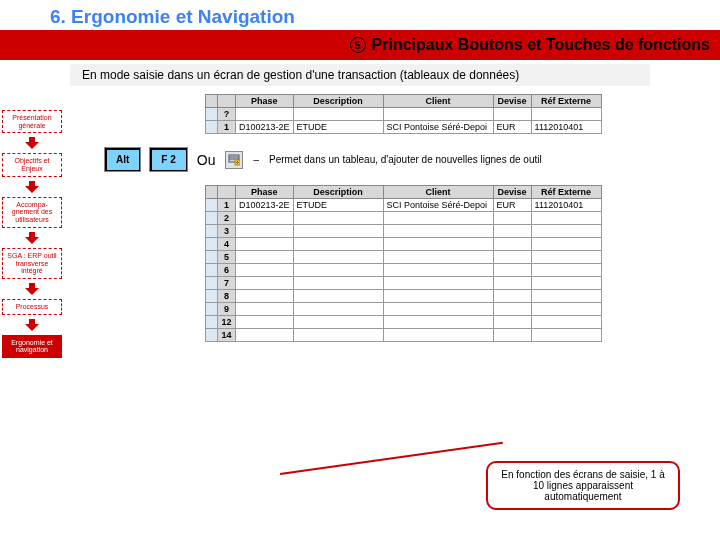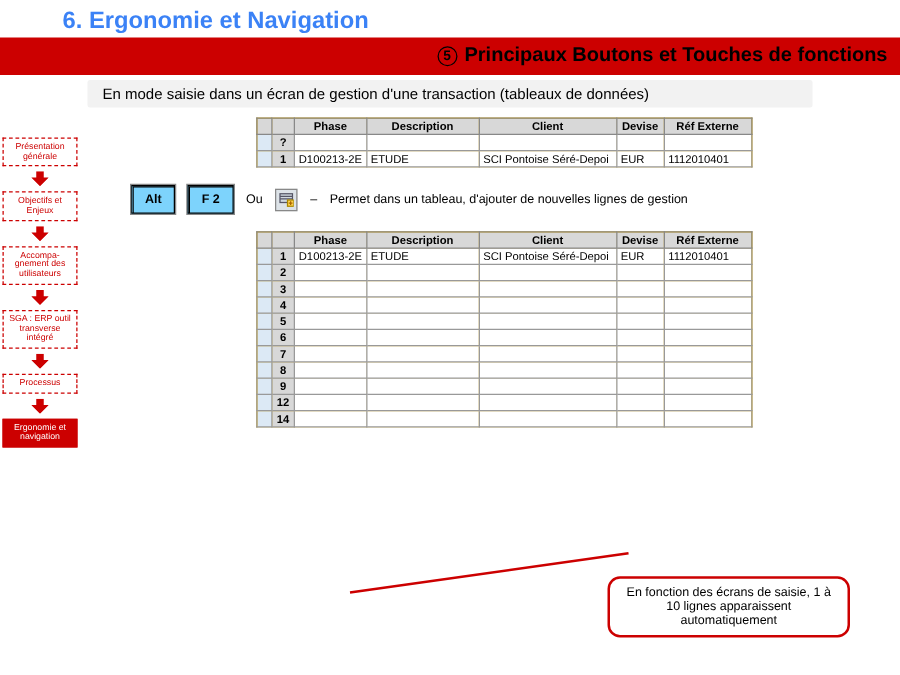--- a/index.html
+++ b/index.html
@@ -11,21 +11,21 @@
   .subtitle { font-size: 16px; font-weight: bold; color: #000; display: flex; align-items: center; }
   .context { background: #f2f2f2; font-size: 12px; padding: 4px 12px; margin: 4px 70px 8px 70px; border-radius: 2px; }
   .sidebar { position: absolute; left: 2px; top: 110px; width: 60px; }
   .navbox { border: 1px dashed #c00; color: #c00; font-size: 7px; text-align: center; padding: 3px 1px; margin-bottom: 4px; line-height: 1.1; }
   .navbox.active { background: #c00; color: #fff; border: 1px solid #c00; }
   .arrowdown { text-align: center; color: #c00; font-size: 14px; line-height: 10px; margin-bottom: 4px; }
   .arrowdown svg { display: block; margin: 0 auto; }
   .main { margin-left: 70px; padding-right: 10px; }
   .keyrow { display: flex; align-items: center; gap: 10px; margin: 14px 0 14px 35px; }
   .keycap { border: 1.5px solid #000; box-shadow: 1px 1px 0 #000 inset, 0 0 0 1px #888; background: #7dd3fc; font-size: 10px; font-weight: bold; padding: 5px 10px; min-width: 32px; text-align: right; }
-  .ou { font-size: 10px; }
+  .ou { font-size: 14px; }
   .iconbtn { width: 18px; height: 18px; background: #dde3e8; border: 1px solid #888; display: flex; align-items: center; justify-content: center; }
   .iconbtn svg { width: 12px; height: 12px; }
   .dash { font-size: 10px; }
   .explain { font-size: 10px; }
   .tablewrap { margin-left: 135px; }
   table.erp { border-collapse: collapse; font-size: 9px; background: #eab308; }
   table.erp th { background: #d8d8d8; border: 1px solid #888; padding: 1px 4px; font-weight: bold; text-align: center; white-space: nowrap; }
   table.erp td { border: 1px solid #999; padding: 1px 3px; background: #fff; height: 12px; white-space: nowrap; }
   table.erp td.rh { background: #d8d8d8; text-align: center; font-weight: bold; width: 18px; }
   table.erp td.sel { background: #dce9f5; width: 12px; }
@@ -126,21 +126,21 @@
       <svg viewBox="0 0 12 12">
           <rect x="1" y="1" width="10" height="7" fill="#cfd8e0" stroke="#556"></rect>
           <line x1="1" y1="3" x2="11" y2="3" stroke="#556"></line>
           <line x1="1" y1="5" x2="11" y2="5" stroke="#556"></line>
           <rect x="7" y="6" width="5" height="5" fill="#ffd24d" stroke="#a80"></rect>
           <line x1="9.5" y1="7" x2="9.5" y2="10" stroke="#a60"></line>
           <line x1="8" y1="8.5" x2="11" y2="8.5" stroke="#a60"></line>
         </svg>
     </div>
     <span class="dash">–</span>
-    <span class="explain">Permet dans un tableau, d'ajouter de nouvelles lignes de gestion</span>
+    <span class="explain">Permet dans un tableau, d'ajouter de nouvelles lignes de outil</span>
   </div>
 
   <div class="tablewrap">
     <table class="erp">
       <tbody>
           <tr>
         <th style="width:12px"></th>
             <th style="width:18px"></th>
         <th>Phase</th>
         <th style="min-width:90px">Description</th>

